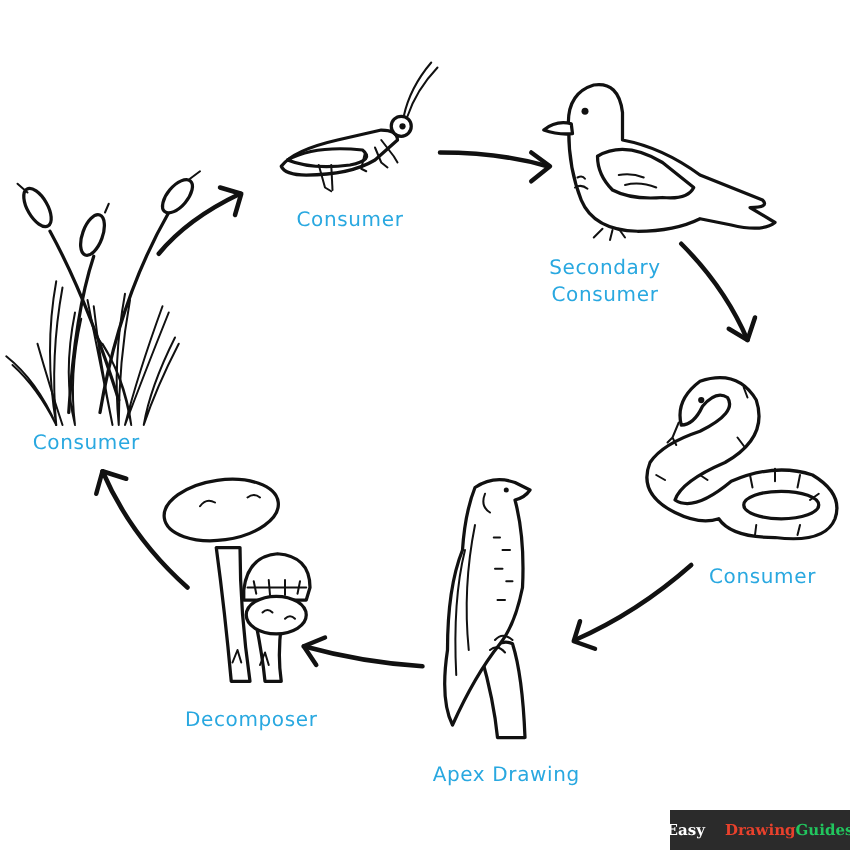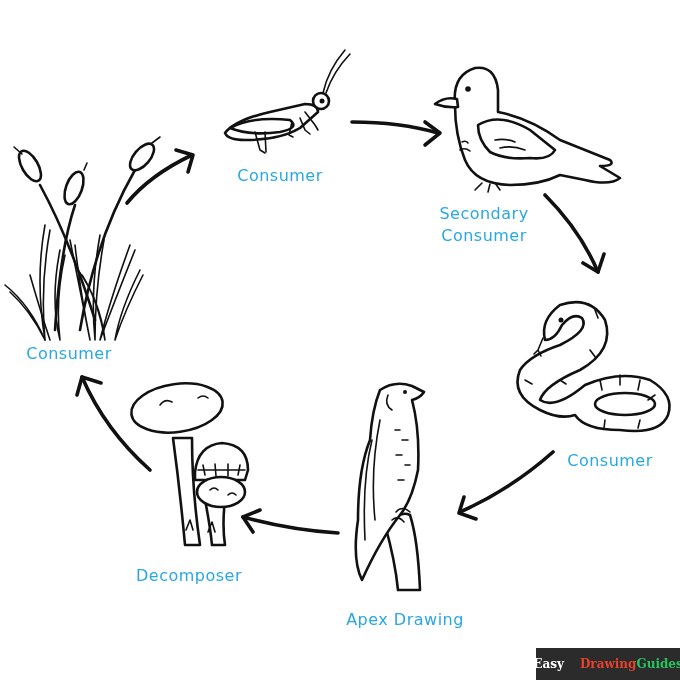--- a/index.html
+++ b/index.html
@@ -136,21 +136,21 @@
 <div class="label" style="left:428px; top:203px; width:112px;">
   <span>Secondary</span>
   <span>Consumer</span>
 </div>
 <div class="label" style="left:558px; top:450px; width:104px;">
   <span>Consumer</span>
 </div>
 <div class="label" style="left:325px; top:609px; width:160px;">
   <span>Apex Drawing</span>
 </div>
-<div class="label" style="left:121px; top:565px; width:136px;">
+<div class="label" style="left:133px; top:565px; width:136px;">
   <span>Decomposer</span>
 </div>
 
 <div id="brand">
   <span class="b1">Easy</span>
   <span class="b2">Drawing</span>
   <span class="b3">Guides</span>
 </div>
 
 </body></html>

